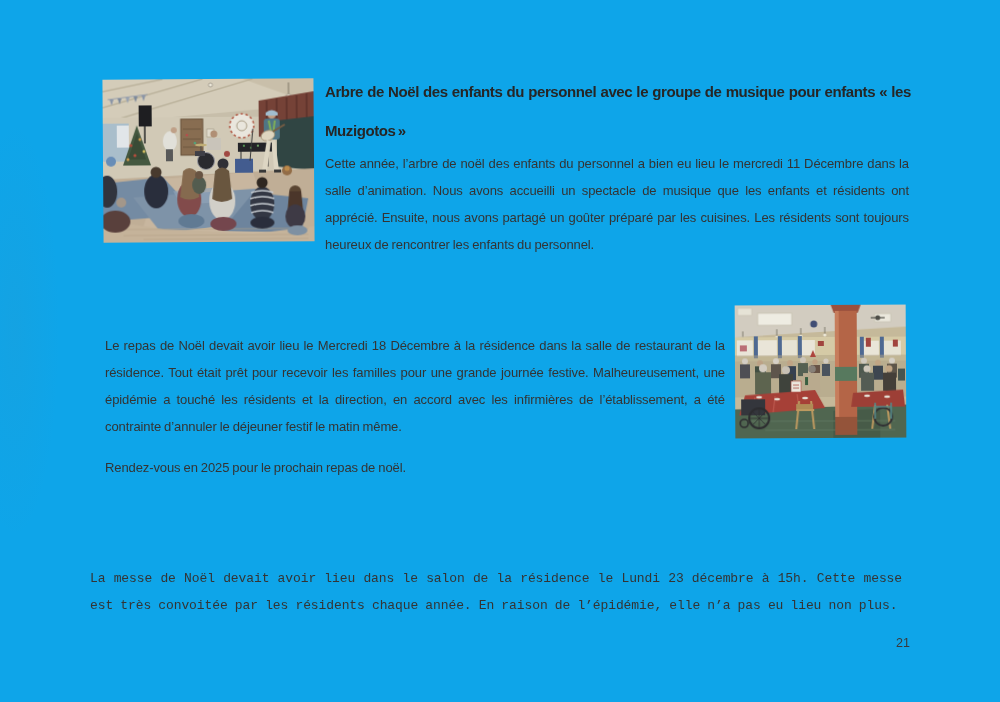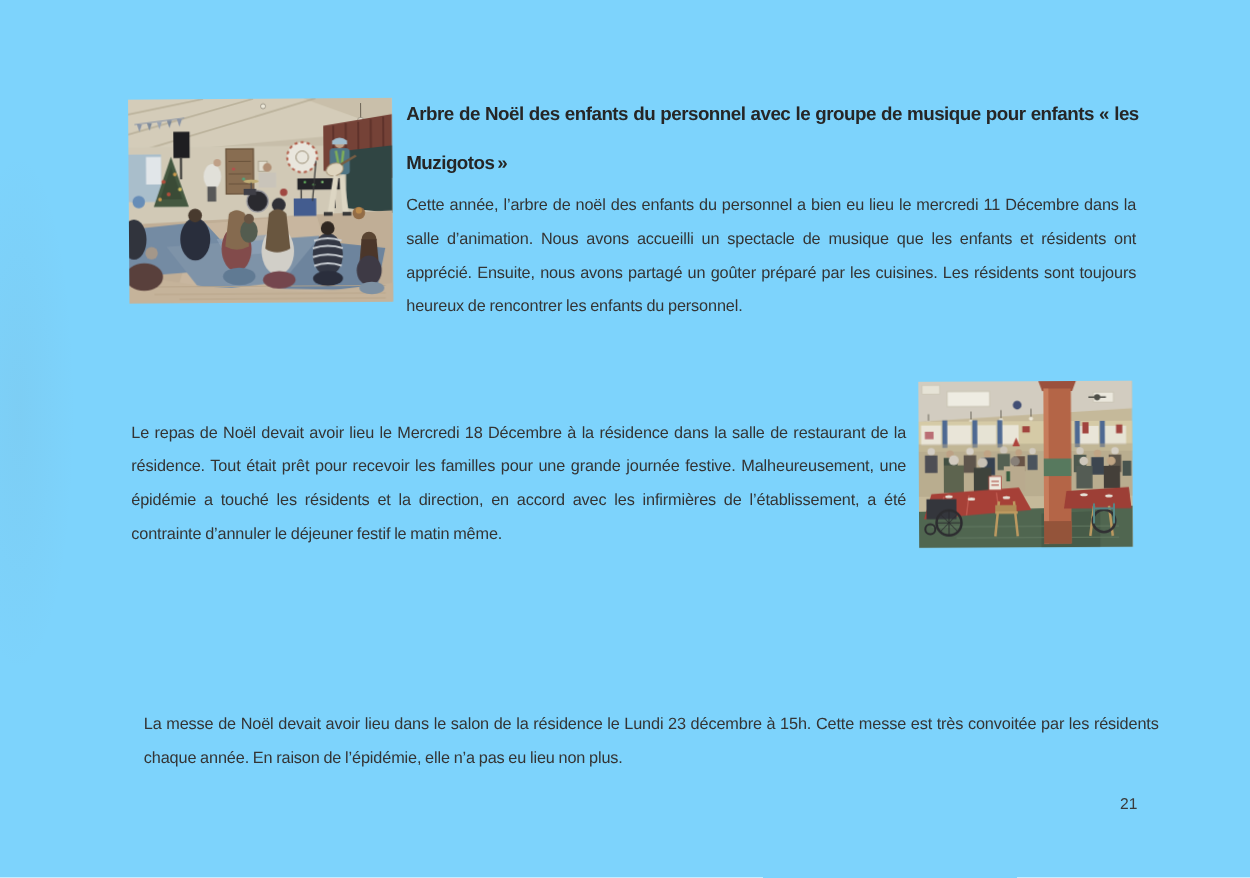--- a/index.html
+++ b/index.html
@@ -1,18 +1,18 @@
 <!DOCTYPE html>
 <html><head>
 <meta charset="utf-8">
 <style>
   html,body { margin:0; padding:0; background:#ffffff; }
   .page {
     position:relative; width:1000px; height:702px;
-    background:#7dd3fc; overflow:hidden;
+    background:#0ea5e9; overflow:hidden;
     font-family:"Liberation Sans", sans-serif; color:#333;
   }
   .smudge {
     position:absolute; left:-30px; top:120px; width:90px; height:420px;
     background:radial-gradient(closest-side, rgba(120,120,120,0.06), rgba(120,120,120,0));
     pointer-events:none;
   }
   .heading {
     position:absolute; margin:0; font-weight:bold; font-size:15px;
     color:#262626; letter-spacing:-0.2px; line-height:19px;
@@ -22,21 +22,21 @@
   .h-repas { left:105px; top:304px; }
   .h-messe { left:105px; top:532px; }
   .bodytext {
     position:absolute; margin:0; font-size:13px; line-height:27px;
     color:#343434; letter-spacing:-0.1px; word-spacing:-0.5px;
     text-align:justify;
   }
   .p-arbre { left:325px; top:150px; width:584px; }
   .p-repas { left:105px; top:332px; width:620px; }
   .p-rdv   { left:105px; top:454px; width:540px; text-align:left; }
-  .p-messe { left:115px; top:565px; width:812px; }
+  .p-messe { left:90px; top:565px; width:812px;font-family:Liberation Mono, monospace; }
   .pagenum {
     position:absolute; left:896px; top:636px; font-size:12.5px; color:#3a3a3a;
   }
   .photo { position:absolute; margin:0; padding:0; line-height:0; }
   .photo svg { filter: blur(0.35px) saturate(0.85) contrast(0.93); }
   .photo-concert { left:103px; top:79px; width:211px; height:163px; transform:rotate(-0.4deg); }
   .photo-repas   { left:735px; top:305px; width:171px; height:133px; transform:rotate(-0.3deg); }
 </style>
 </head>
 <body>
@@ -274,17 +274,18 @@
       <rect x="6" y="94" width="24" height="16" fill="#2e3038"></rect>
       <circle cx="24" cy="113" r="10" fill="none" stroke="#26262a" stroke-width="2"></circle>
       <path d="M24,103 L24,123 M14,113 L34,113 M17,106 L31,120 M31,106 L17,120" stroke="#26262a" stroke-width="0.8"></path>
       <circle cx="9" cy="118" r="4" fill="none" stroke="#26262a" stroke-width="1.6"></circle>
       <circle cx="148" cy="112" r="9" fill="none" stroke="#2a2a2e" stroke-width="2"></circle>
       <path d="M140,98 L140,114 M156,98 L156,114 M140,102 L156,102" stroke="#4a8a8a" stroke-width="1.6" fill="none"></path>
     </svg>
   </figure>
 
   <p class="bodytext p-repas">Le repas de Noël devait avoir lieu le Mercredi 18 Décembre à la résidence dans la salle de restaurant de la résidence. Tout était prêt pour recevoir les familles pour une grande journée festive. Malheureusement, une épidémie a touché les résidents et la direction, en accord avec les infirmières de l’établissement, a été contrainte d’annuler le déjeuner festif le matin même.</p>
+  <p class="bodytext p-rdv">Rendez-vous en 2025 pour le prochain repas de noël.</p>
 
   <p class="bodytext p-messe">La messe de Noël devait avoir lieu dans le salon de la résidence le Lundi 23 décembre à 15h. Cette messe est très convoitée par les résidents chaque année. En raison de l’épidémie, elle n’a pas eu lieu non plus.</p>
 
   <div class="pagenum">21</div>
 </div>
 
 </body></html>

